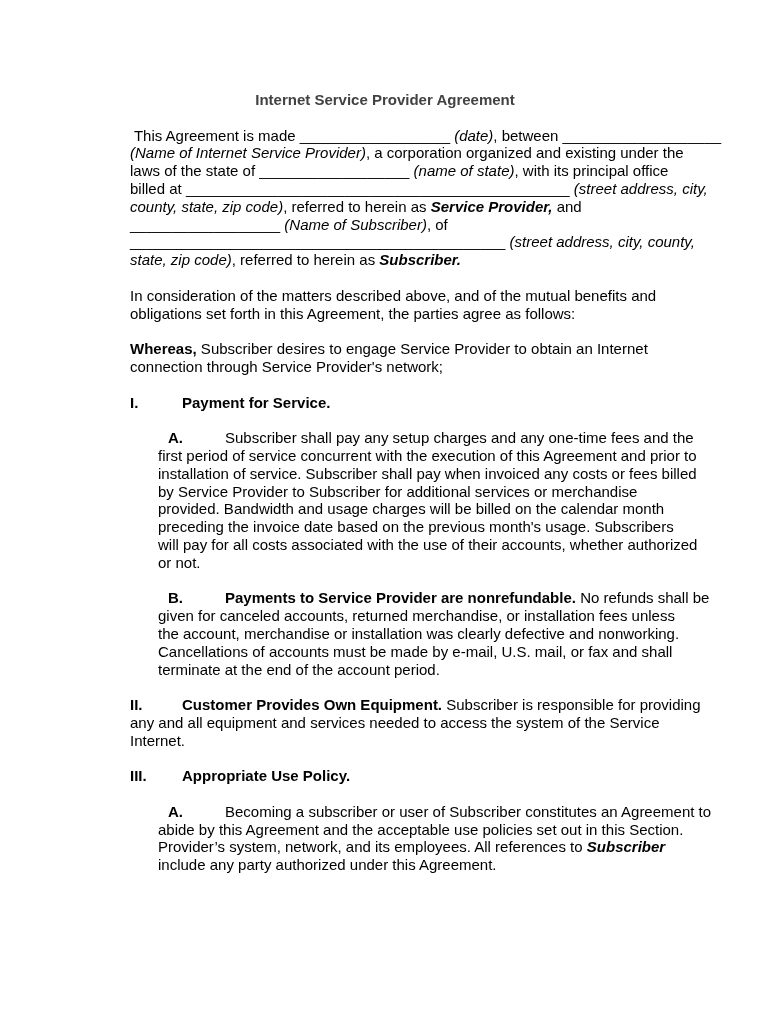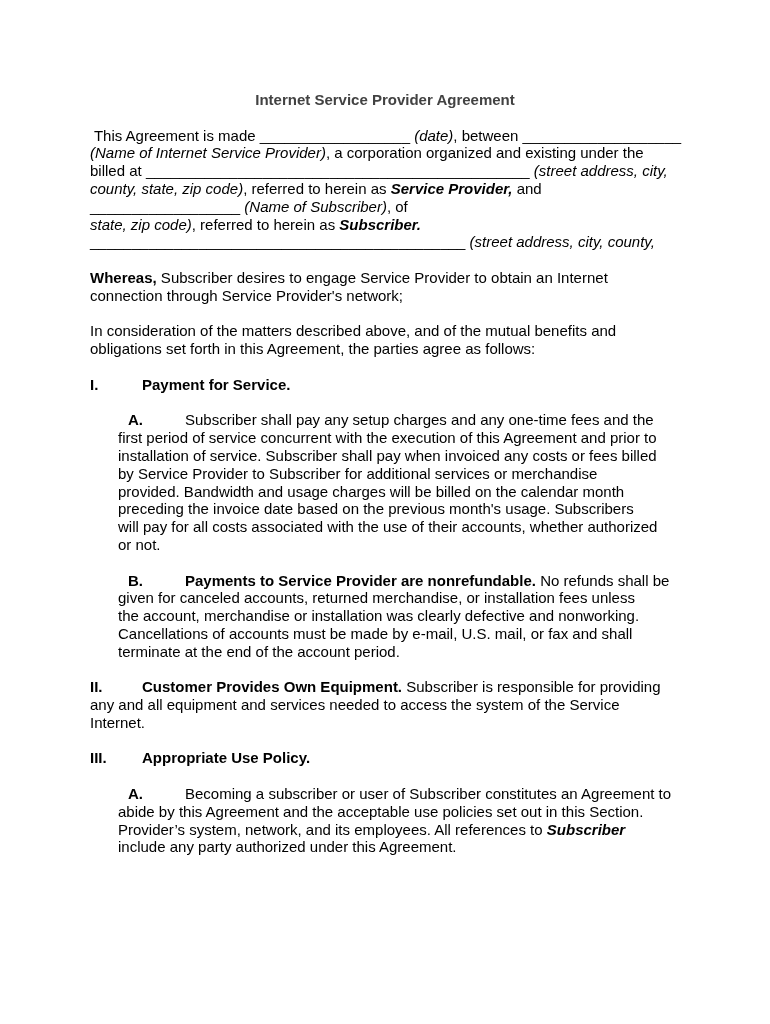--- a/index.html
+++ b/index.html
@@ -22,52 +22,53 @@
   }
   .title {
     margin: 0 0 17.8px 0;
     font-size: 15px;
     font-weight: bold;
     text-align: center;
     color: #424242;
   }
   .para { margin: 0 0 17.8px 0; }
   .para.sub { padding-left: 28px; }
-  .line { white-space: pre; }
+  .line { white-space: pre; margin-left: 40px; }
   .r-n  { font-weight: normal; }
   .r-b  { font-weight: bold; }
   .r-i  { font-style: italic; }
   .r-bi { font-weight: bold; font-style: italic; text-align: right; }
   .r-m1 { display: inline-block; width: 52px; font-weight: bold; }
   .r-m2 { display: inline-block; width: 67px; padding-left: 10px; box-sizing: border-box; font-weight: bold; }
 </style>
 </head>
 <body>
 
 <div class="page" style="background: rgb(255, 255, 255); color: rgb(0, 0, 0);">
   <h1 class="title" style="color: rgb(66, 66, 66);">Internet Service Provider Agreement</h1>
 
   <div class="para">
       <div class="line"><span class="r-n"> This Agreement is made </span><span class="r-n">__________________</span><span class="r-n"> </span><span class="r-i">(date)</span><span class="r-n">, between </span><span class="r-n">___________________</span></div>
       <div class="line"><span class="r-i">(Name of Internet Service Provider)</span><span class="r-n">, a corporation organized and existing under the</span></div>
+      <div class="line"><span class="r-n">laws of the state of </span><span class="r-n">__________________</span><span class="r-n"> </span><span class="r-i">(name of state)</span><span class="r-n">, with its principal office</span></div>
       <div class="line"><span class="r-n">billed at </span><span class="r-n">______________________________________________</span><span class="r-n"> </span><span class="r-i">(street address, city,</span></div>
       <div class="line"><span class="r-i">county, state, zip code)</span><span class="r-n">, referred to herein as </span><span class="r-bi">Service Provider,</span><span class="r-n"> and</span></div>
       <div class="line"><span class="r-n">__________________</span><span class="r-n"> </span><span class="r-i">(Name of Subscriber)</span><span class="r-n">, of</span></div>
+      <div class="line"><span class="r-n">_____________________________________________</span><span class="r-n"> </span><span class="r-i">(street address, city, county,</span></div>
       <div class="line"><span class="r-i">state, zip code)</span><span class="r-n">, referred to herein as </span><span class="r-bi">Subscriber.</span></div>
-      <div class="line"><span class="r-n">_____________________________________________</span><span class="r-n"> </span><span class="r-i">(street address, city, county,</span></div>
+    </div>
+
+  <div class="para">
+      <div class="line"><span class="r-n">In consideration of the matters described above, and of the mutual benefits and</span></div>
+      <div class="line"><span class="r-n">obligations set forth in this Agreement, the parties agree as follows:</span></div>
     </div>
 
   <div class="para">
       <div class="line"><span class="r-b">Whereas,</span><span class="r-n"> Subscriber desires to engage Service Provider to obtain an Internet</span></div>
       <div class="line"><span class="r-n">connection through Service Provider's network;</span></div>
-    </div>
-
-  <div class="para">
-      <div class="line"><span class="r-n">In consideration of the matters described above, and of the mutual benefits and</span></div>
-      <div class="line"><span class="r-n">obligations set forth in this Agreement, the parties agree as follows:</span></div>
     </div>
 
   <div class="para">
       <div class="line"><span class="r-m1">I.</span><span class="r-b">Payment for Service.</span></div>
     </div>
 
   <div class="para sub">
       <div class="line"><span class="r-m2">A.</span><span class="r-n">Subscriber shall pay any setup charges and any one-time fees and the</span></div>
       <div class="line"><span class="r-n">first period of service concurrent with the execution of this Agreement and prior to</span></div>
       <div class="line"><span class="r-n">installation of service. Subscriber shall pay when invoiced any costs or fees billed</span></div>

